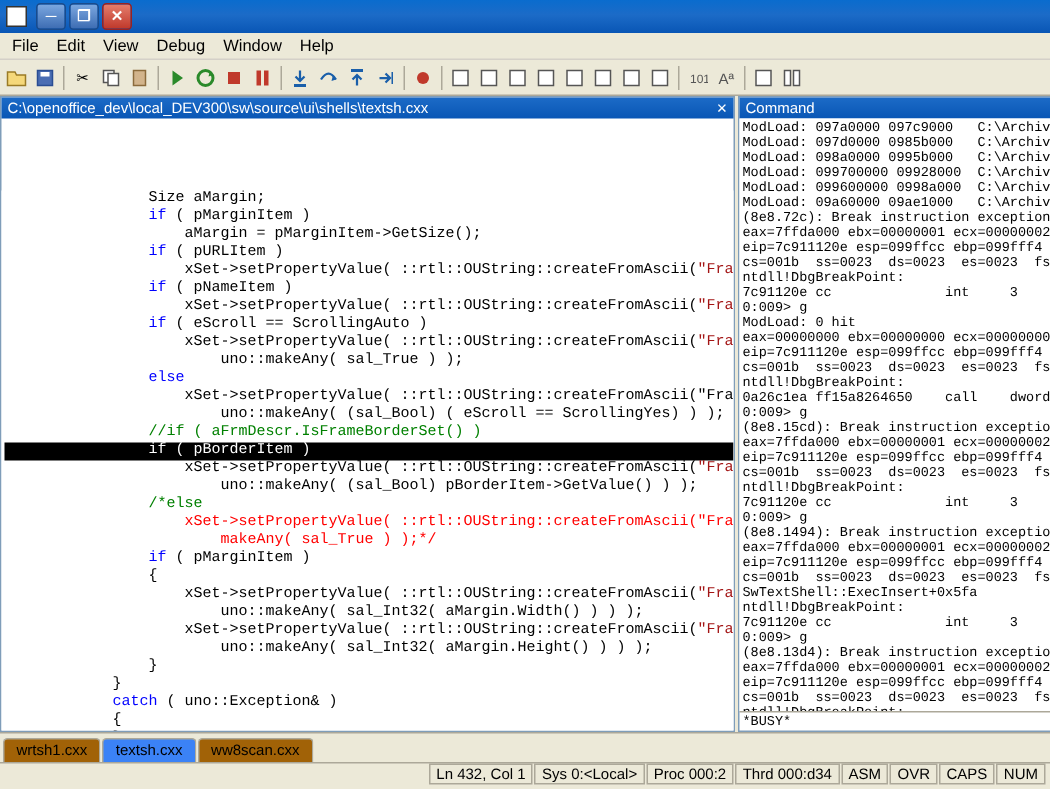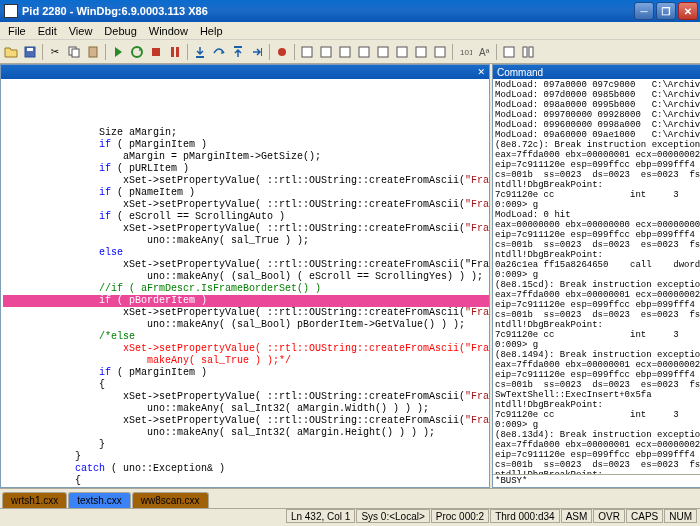--- a/index.html
+++ b/index.html
@@ -19,38 +19,37 @@
 .pane { display: flex; flex-direction: column; background: #fff; border: 1px solid #7f9db9; }
 .pane-left { width: 490px; margin-right: 2px; }
 .pane-right { flex: 1; }
 .pane-title { background: linear-gradient(to bottom, #1c6bc7, #0956b5); color: white; font-size: 10px; padding: 1px 4px; height: 14px; display: flex; align-items: center; }
 .pane-title .ptclose { margin-left: auto; cursor: pointer; font-size: 9px; }
 .code-area { flex: 1; background: #fff; font-family: 'Courier New', monospace; font-size: 10px; line-height: 12px; white-space: pre; overflow: hidden; color: #000; position: relative; padding-left: 2px; margin-top: 48px; }
 .code-area .kw { color: #0000ff; }
 .code-area .str { color: #a31515; }
 .code-area .cm { color: #008000; }
 .code-area .rd { color: #ff0000; }
-.code-area .hl { background: #ec4899; color: white; display: block; }
+.code-area .hl { background: #000000; color: white; display: block; }
 .cmd-area { flex: 1; background: #fff; font-family: 'Courier New', monospace; font-size: 9px; line-height: 10px; white-space: pre; overflow: hidden; color: #000; padding: 1px 2px; }
 .cmd-input { border-top: 1px solid #aca899; padding: 1px 2px; font-family: 'Courier New', monospace; font-size: 9px; display: flex; }
 .cmd-input .prompt { }
 .cmd-input input { border: none; outline: none; flex: 1; font-family: inherit; font-size: inherit; }
 .tabbar { background: #ece9d8; height: 20px; display: flex; align-items: flex-end; padding: 0 2px; border-top: 1px solid #aca899; }
 .tab { background: #a16207; border: 1px solid #aca899; border-bottom: none; padding: 2px 8px; font-size: 10px; margin-right: 1px; cursor: pointer; border-radius: 3px 3px 0 0; }
 .tab.active { background: #3b82f6; margin-top: 20px; }
 .statusbar { background: #ece9d8; height: 18px; display: flex; font-size: 10px; border-top: 1px solid #aca899; padding: 0 2px; }
 .statusbar .cell { border: 1px solid #aca899; padding: 0 4px; height: 14px; display: flex; align-items: center; margin-right: 1px; }
 .statusbar .spacer { flex: 1; }
 </style>
 </head>
 <body>
 
 <div class="titlebar">
   <div class="icon"></div>
-  <div class="title-text">Pid 2280 - WinDbg:6.9.0003.113 X86</div>
   <div class="winbtn">─</div>
   <div class="winbtn">❐</div>
   <div class="winbtn close">✕</div>
 </div>
 
 <div class="menubar" id="menubar">
     <div class="menuitem">File</div>
     <div class="menuitem">Edit</div>
     <div class="menuitem">View</div>
     <div class="menuitem">Debug</div>
@@ -199,20 +198,21 @@
       <svg viewBox="0 0 14 14">
         <rect x="2" y="2" width="4" height="10" fill="#fff" stroke="#555"></rect>
         <rect x="8" y="2" width="4" height="10" fill="#fff" stroke="#555"></rect>
       </svg>
     </div>
 </div>
 
 <div class="workspace">
   <div class="pane pane-left">
     <div class="pane-title">
+      <span>C:\openoffice_dev\local_DEV300\sw\source\ui\shells\textsh.cxx</span>
       <span class="ptclose">✕</span>
     </div>
     <div class="code-area" id="code-area"><div>                Size aMargin;</div><div>                <span class="kw">if</span> ( pMarginItem )</div><div>                    aMargin = pMarginItem-&gt;GetSize();</div><div></div><div>                <span class="kw">if</span> ( pURLItem )</div><div>                    xSet-&gt;setPropertyValue( ::rtl::OUString::createFromAscii(<span class="str">"FrameURL"</span>), uno:</div><div>                <span class="kw">if</span> ( pNameItem )</div><div>                    xSet-&gt;setPropertyValue( ::rtl::OUString::createFromAscii(<span class="str">"FrameName"</span>), uno:</div><div></div><div>                <span class="kw">if</span> ( eScroll == ScrollingAuto )</div><div>                    xSet-&gt;setPropertyValue( ::rtl::OUString::createFromAscii(<span class="str">"FrameIsAutoScroll"</span></div><div>                        uno::makeAny( sal_True ) );</div><div>                <span class="kw">else</span></div><div>                    xSet-&gt;setPropertyValue( ::rtl::OUString::createFromAscii("FrameIsScrollingMo</div><div>                        uno::makeAny( (sal_Bool) ( eScroll == ScrollingYes) ) );</div><div></div><div><span class="cm">                //if ( aFrmDescr.IsFrameBorderSet() )</span></div><div class="hl">                if ( pBorderItem )</div><div>                    xSet-&gt;setPropertyValue( ::rtl::OUString::createFromAscii(<span class="str">"FrameIsBorder"</span>),</div><div>                        uno::makeAny( (sal_Bool) pBorderItem-&gt;GetValue() ) );</div><div><span class="cm">                /*else</span></div><div><span class="rd">                    xSet-&gt;setPropertyValue( ::rtl::OUString::createFromAscii("FrameIsAutoBorder"</span></div><div><span class="rd">                        makeAny( sal_True ) );*/</span></div><div></div><div>                <span class="kw">if</span> ( pMarginItem )</div><div>                {</div><div>                    xSet-&gt;setPropertyValue( ::rtl::OUString::createFromAscii(<span class="str">"FrameMarginWidth"</span></div><div>                        uno::makeAny( sal_Int32( aMargin.Width() ) ) );</div><div></div><div>                    xSet-&gt;setPropertyValue( ::rtl::OUString::createFromAscii(<span class="str">"FrameMarginHeight"</span></div><div>                        uno::makeAny( sal_Int32( aMargin.Height() ) ) );</div><div>                }</div><div>            }</div><div>            <span class="kw">catch</span> ( uno::Exception&amp; )</div><div>            {</div><div>            }</div><div></div><div>            rSh.InsertOleObject( xObj );</div><div>        }</div><div>        <span class="kw">else</span></div></div>
   </div>
   <div class="pane pane-right">
     <div class="pane-title">
       <span>Command</span>
 
     </div>
     <div class="cmd-area" id="cmd-area">ModLoad: 097a0000 097c9000   C:\Archivos d

